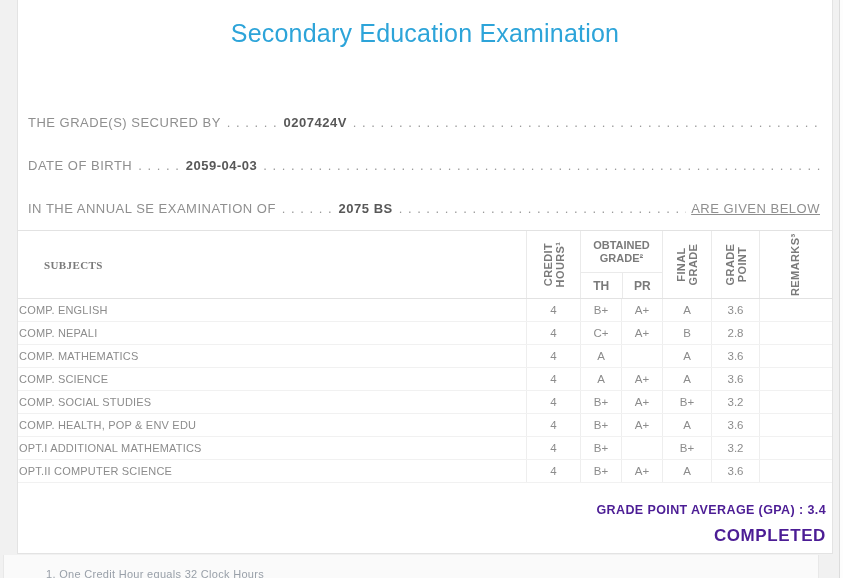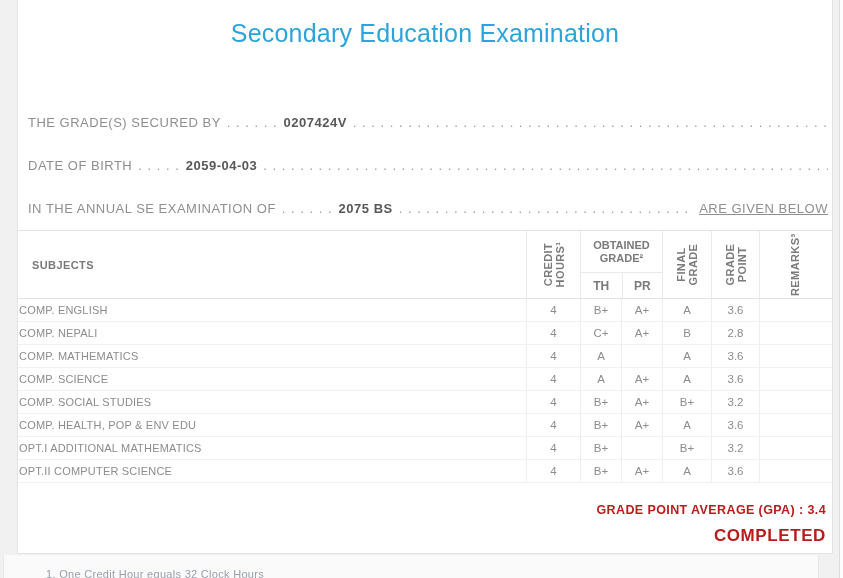--- a/index.html
+++ b/index.html
@@ -22,38 +22,38 @@
   .title {
     text-align: center; font-size: 25px; line-height: 28px;
     color: #2da4d9; letter-spacing: 0.2px; font-weight: 400;
   }
   .subtitle {
     margin-top: 17px; text-align: center; font-size: 15px; line-height: 15px;
     color: #3d6c9b; font-weight: bold; letter-spacing: 0.4px;
   }
 
   
-  .info-block { padding: 6px 4px 0 10px; }
+  .info-block { padding: 6px 12px 0 10px; }
   .info-line {
     display: flex; align-items: center; height: 43px;
     font-size: 13px; color: #8f8f8f; letter-spacing: 0.5px; white-space: nowrap;
   }
   .info-dots { margin: 0 6px; letter-spacing: 1px; flex: 0 0 auto; color: #9a9a9a; }
   .info-value { font-weight: bold; color: #585858; }
   .info-fill { flex: 1 1 auto; overflow: hidden; margin-left: 6px; letter-spacing: 1px; color: #9a9a9a; }
   .info-suffix { margin-left: 5px; text-decoration: underline; }
 
   
   .thead {
     display: flex; height: 69px;
     border-top: 1px solid #e2e2e2; border-bottom: 1px solid #e2e2e2;
     color: #7a7a7a; font-weight: bold; font-size: 11px;
   }
   .thead .hc { border-left: 1px solid #eaeaea; display: flex; align-items: center; justify-content: center; }
-  .subj-h { width: 508px; display: flex; align-items: center; padding-left: 14px; letter-spacing: 0.4px; }
+  .subj-h { width: 508px; display: flex; align-items: center; padding-left: 26px; letter-spacing: 0.4px; font-family: Liberation Serif, serif; }
   .credit-h { width: 54px; }
   .obtained-h { width: 82px; border-left: 1px solid #eaeaea; display: flex; flex-direction: column; }
   .obt-top {
     height: 42px; display: flex; align-items: center; justify-content: center;
     text-align: center; line-height: 13px; border-bottom: 1px solid #eaeaea; padding: 0 6px;
   }
   .obt-bottom { flex: 1; display: flex; font-size: 12px; }
   .th-c, .pr-c { width: 41px; display: flex; align-items: center; justify-content: center; }
   .pr-c { border-left: 1px solid #eaeaea; }
   .final-h { width: 49px; }
@@ -74,21 +74,21 @@
     border-left: none; font-size: 11px; letter-spacing: 0.2px;
   }
   .trow .credit { width: 54px; }
   .trow .thc { width: 41px; }
   .trow .prc { width: 41px; }
   .trow .finc { width: 49px; }
   .trow .ptc { width: 48px; }
   .trow .remc { flex: 1; }
 
   
-  .summary { height: 70px; text-align: right; padding-right: 6px; color: #b91c1c; font-weight: bold; }
+  .summary { height: 70px; text-align: right; padding-right: 6px; color: #4c1d95; font-weight: bold; }
   .gpa-line { padding-top: 20px; font-size: 12.5px; letter-spacing: 0.4px; }
   .status-line { margin-top: 9px; font-size: 17px; letter-spacing: 0.6px; padding-left: 36px; }
 
   
   .foot {
     position: absolute; left: 3px; top: 555px; width: 816px; height: 40px;
     background: #fafafa;
     border-left: 1px solid #e8e8e8; border-right: 1px solid #e8e8e8;
     padding: 13px 0 0 42px;
     font-size: 11px; color: #99a0a9; letter-spacing: 0.3px;

